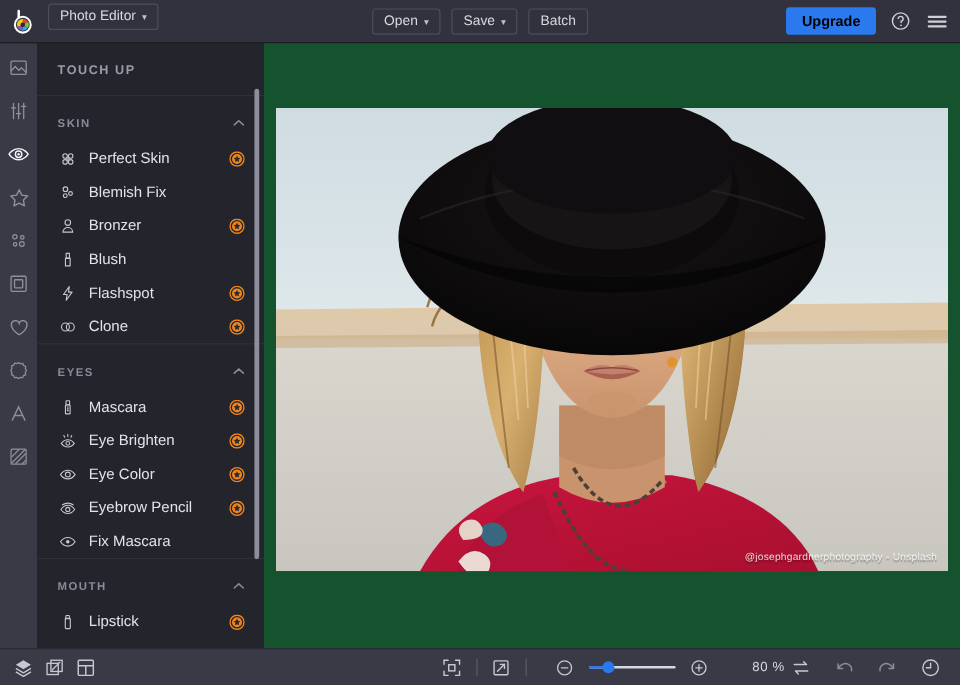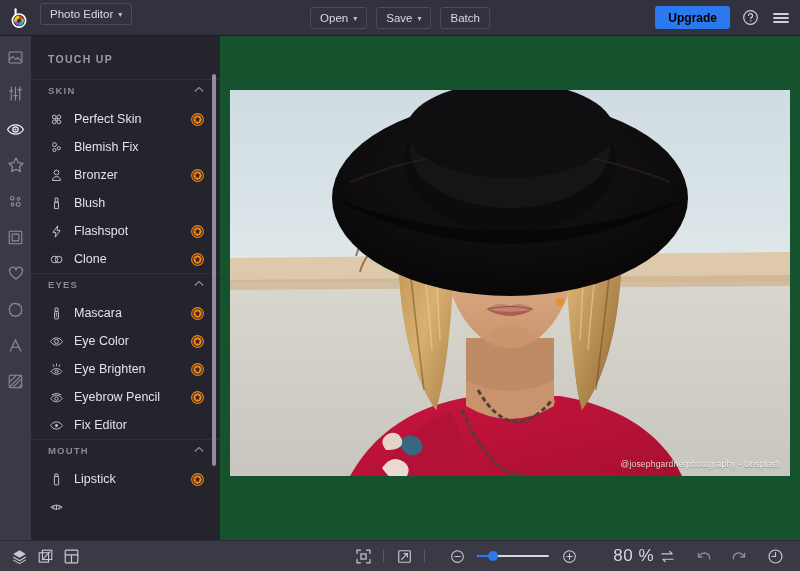--- a/index.html
+++ b/index.html
@@ -70,21 +70,21 @@
   }
   .panel-title {
     font-size: 10.5px; letter-spacing: 1.3px; color: #9b9baa;
     padding: 17px 0 14px 17px; text-transform: uppercase; font-weight: bold;
   }
   .panel-scroll {
     flex: 1; overflow: hidden; position: relative; background: #24242c;
   }
   .section-head {
     display: flex; align-items: center; justify-content: space-between;
-    padding: 5px 16px 9px 17px; border-top: 1px solid #30303a;
+    padding: 18px 16px 9px 17px; border-top: 1px solid #30303a;
   }
   .section-head .lbl {
     font-size: 9.5px; letter-spacing: 1.2px; color: #8a8a99; font-weight: bold;
   }
   .section-head .caret { color: #8a8a99; font-size: 9px; line-height: 1; }
   .tool-row {
     display: flex; align-items: center; height: 28px;
     padding: 0 16px 0 17px; cursor: pointer; gap: 10px;
   }
   .tool-row .t-icon {
@@ -138,21 +138,21 @@
   }
   .slider-fill {
     position: absolute; top: 6px; left: 0; width: 16px; height: 2px;
     background: #2a79ee; border-radius: 1px;
   }
   .slider-knob {
     position: absolute; top: 2px; left: 11px; width: 10px; height: 10px;
     border-radius: 50%; background: #2a79ee;
   }
   .zoom-pct {
-    font-size: 17px; color: #d7d7e0; margin-left: 24px;
+    font-size: 11px; color: #d7d7e0; margin-left: 24px;
     letter-spacing: .5px; white-space: nowrap;
   }
   .footer-right { margin-left: auto; display: flex; align-items: center; gap: 10px; }
 </style>
 </head>
 <body>
 
 <div class="app">
 
   <div class="header">
@@ -409,53 +409,53 @@
             <span>
               <svg class="pro-badge" viewBox="0 0 20 20">
                 <circle cx="10" cy="10" r="9" fill="none" stroke="#f0851a" stroke-width="1.8"></circle>
                 <circle cx="10" cy="10" r="6.4" fill="#f0851a"></circle>
                 <path d="M10 5.4l1.35 2.85 3.05.45-2.2 2.15.52 3.05L10 12.5l-2.72 1.4.52-3.05-2.2-2.15 3.05-.45z" fill="#2a2a33"></path>
               </svg>
             </span>
           </div>
           <div class="tool-row">
             <span class="t-icon">
-              <svg width="15" height="15" viewBox="0 0 20 20" fill="none" stroke="currentColor" stroke-width="1.25">
-                <path d="M1.9 10S5.1 5.2 10 5.2 18.1 10 18.1 10 14.9 14.8 10 14.8 1.9 10 1.9 10z"></path>
-                <circle cx="10" cy="10" r="2.7"></circle>
-              </svg>
-            </span>
-            <span class="t-label">Eye Color</span>
-            <span>
-              <svg class="pro-badge" viewBox="0 0 20 20">
-                <circle cx="10" cy="10" r="9" fill="none" stroke="#f0851a" stroke-width="1.8"></circle>
-                <circle cx="10" cy="10" r="6.4" fill="#f0851a"></circle>
-                <path d="M10 5.4l1.35 2.85 3.05.45-2.2 2.15.52 3.05L10 12.5l-2.72 1.4.52-3.05-2.2-2.15 3.05-.45z" fill="#2a2a33"></path>
-              </svg>
-            </span>
-          </div>
-          <div class="tool-row">
-            <span class="t-icon">
               <svg width="15" height="15" viewBox="0 0 20 20" fill="none" stroke="currentColor" stroke-width="1.2" stroke-linecap="round">
                 <path d="M2.8 12.6S5.6 8.6 10 8.6s7.2 4 7.2 4S14.4 16.6 10 16.6s-7.2-4-7.2-4z"></path>
                 <circle cx="10" cy="12.6" r="2.1"></circle>
                 <path d="M10 2.6v2.4M5.6 3.8l1 2.1M14.4 3.8l-1 2.1"></path>
               </svg>
             </span>
             <span class="t-label">Eye Brighten</span>
             <span>
               <svg class="pro-badge" viewBox="0 0 20 20">
                 <circle cx="10" cy="10" r="9" fill="none" stroke="#f0851a" stroke-width="1.8"></circle>
                 <circle cx="10" cy="10" r="6.4" fill="#f0851a"></circle>
                 <path d="M10 5.4l1.35 2.85 3.05.45-2.2 2.15.52 3.05L10 12.5l-2.72 1.4.52-3.05-2.2-2.15 3.05-.45z" fill="#2a2a33"></path>
               </svg>
             </span>
           </div>
           <div class="tool-row">
             <span class="t-icon">
+              <svg width="15" height="15" viewBox="0 0 20 20" fill="none" stroke="currentColor" stroke-width="1.25">
+                <path d="M1.9 10S5.1 5.2 10 5.2 18.1 10 18.1 10 14.9 14.8 10 14.8 1.9 10 1.9 10z"></path>
+                <circle cx="10" cy="10" r="2.7"></circle>
+              </svg>
+            </span>
+            <span class="t-label">Eye Color</span>
+            <span>
+              <svg class="pro-badge" viewBox="0 0 20 20">
+                <circle cx="10" cy="10" r="9" fill="none" stroke="#f0851a" stroke-width="1.8"></circle>
+                <circle cx="10" cy="10" r="6.4" fill="#f0851a"></circle>
+                <path d="M10 5.4l1.35 2.85 3.05.45-2.2 2.15.52 3.05L10 12.5l-2.72 1.4.52-3.05-2.2-2.15 3.05-.45z" fill="#2a2a33"></path>
+              </svg>
+            </span>
+          </div>
+          <div class="tool-row">
+            <span class="t-icon">
               <svg width="15" height="15" viewBox="0 0 20 20" fill="none" stroke="currentColor" stroke-width="1.2">
                 <path d="M2.4 11.4S5.4 6.8 10 6.8s7.6 4.6 7.6 4.6-3 4.4-7.6 4.4-7.6-4.4-7.6-4.4z"></path>
                 <circle cx="10" cy="11.4" r="2.3"></circle>
                 <path d="M4 6.2q6-3.6 12 0" stroke-linecap="round"></path>
               </svg>
             </span>
             <span class="t-label">Eyebrow Pencil</span>
             <span>
               <svg class="pro-badge" viewBox="0 0 20 20">
                 <circle cx="10" cy="10" r="9" fill="none" stroke="#f0851a" stroke-width="1.8"></circle>
@@ -464,21 +464,21 @@
               </svg>
             </span>
           </div>
           <div class="tool-row">
             <span class="t-icon">
               <svg width="15" height="15" viewBox="0 0 20 20" fill="none" stroke="currentColor" stroke-width="1.25">
                 <path d="M1.9 10S5.1 5.2 10 5.2 18.1 10 18.1 10 14.9 14.8 10 14.8 1.9 10 1.9 10z"></path>
                 <circle cx="10" cy="10" r="2" fill="currentColor" stroke="none"></circle>
               </svg>
             </span>
-            <span class="t-label">Fix Editor</span>
+            <span class="t-label">Fix Mascara</span>
           </div>
           <div class="section-head">
             <span class="lbl">MOUTH</span>
             <span class="caret"><svg width="10" height="7" viewBox="0 0 10 7" fill="none" stroke="currentColor" stroke-width="1.3" stroke-linecap="round">
                 <path d="M1.2 5L5 1.6 8.8 5"></path>
               </svg></span>
           </div>
           <div class="tool-row">
             <span class="t-icon">
               <svg width="15" height="15" viewBox="0 0 20 20" fill="none" stroke="currentColor" stroke-width="1.25">

